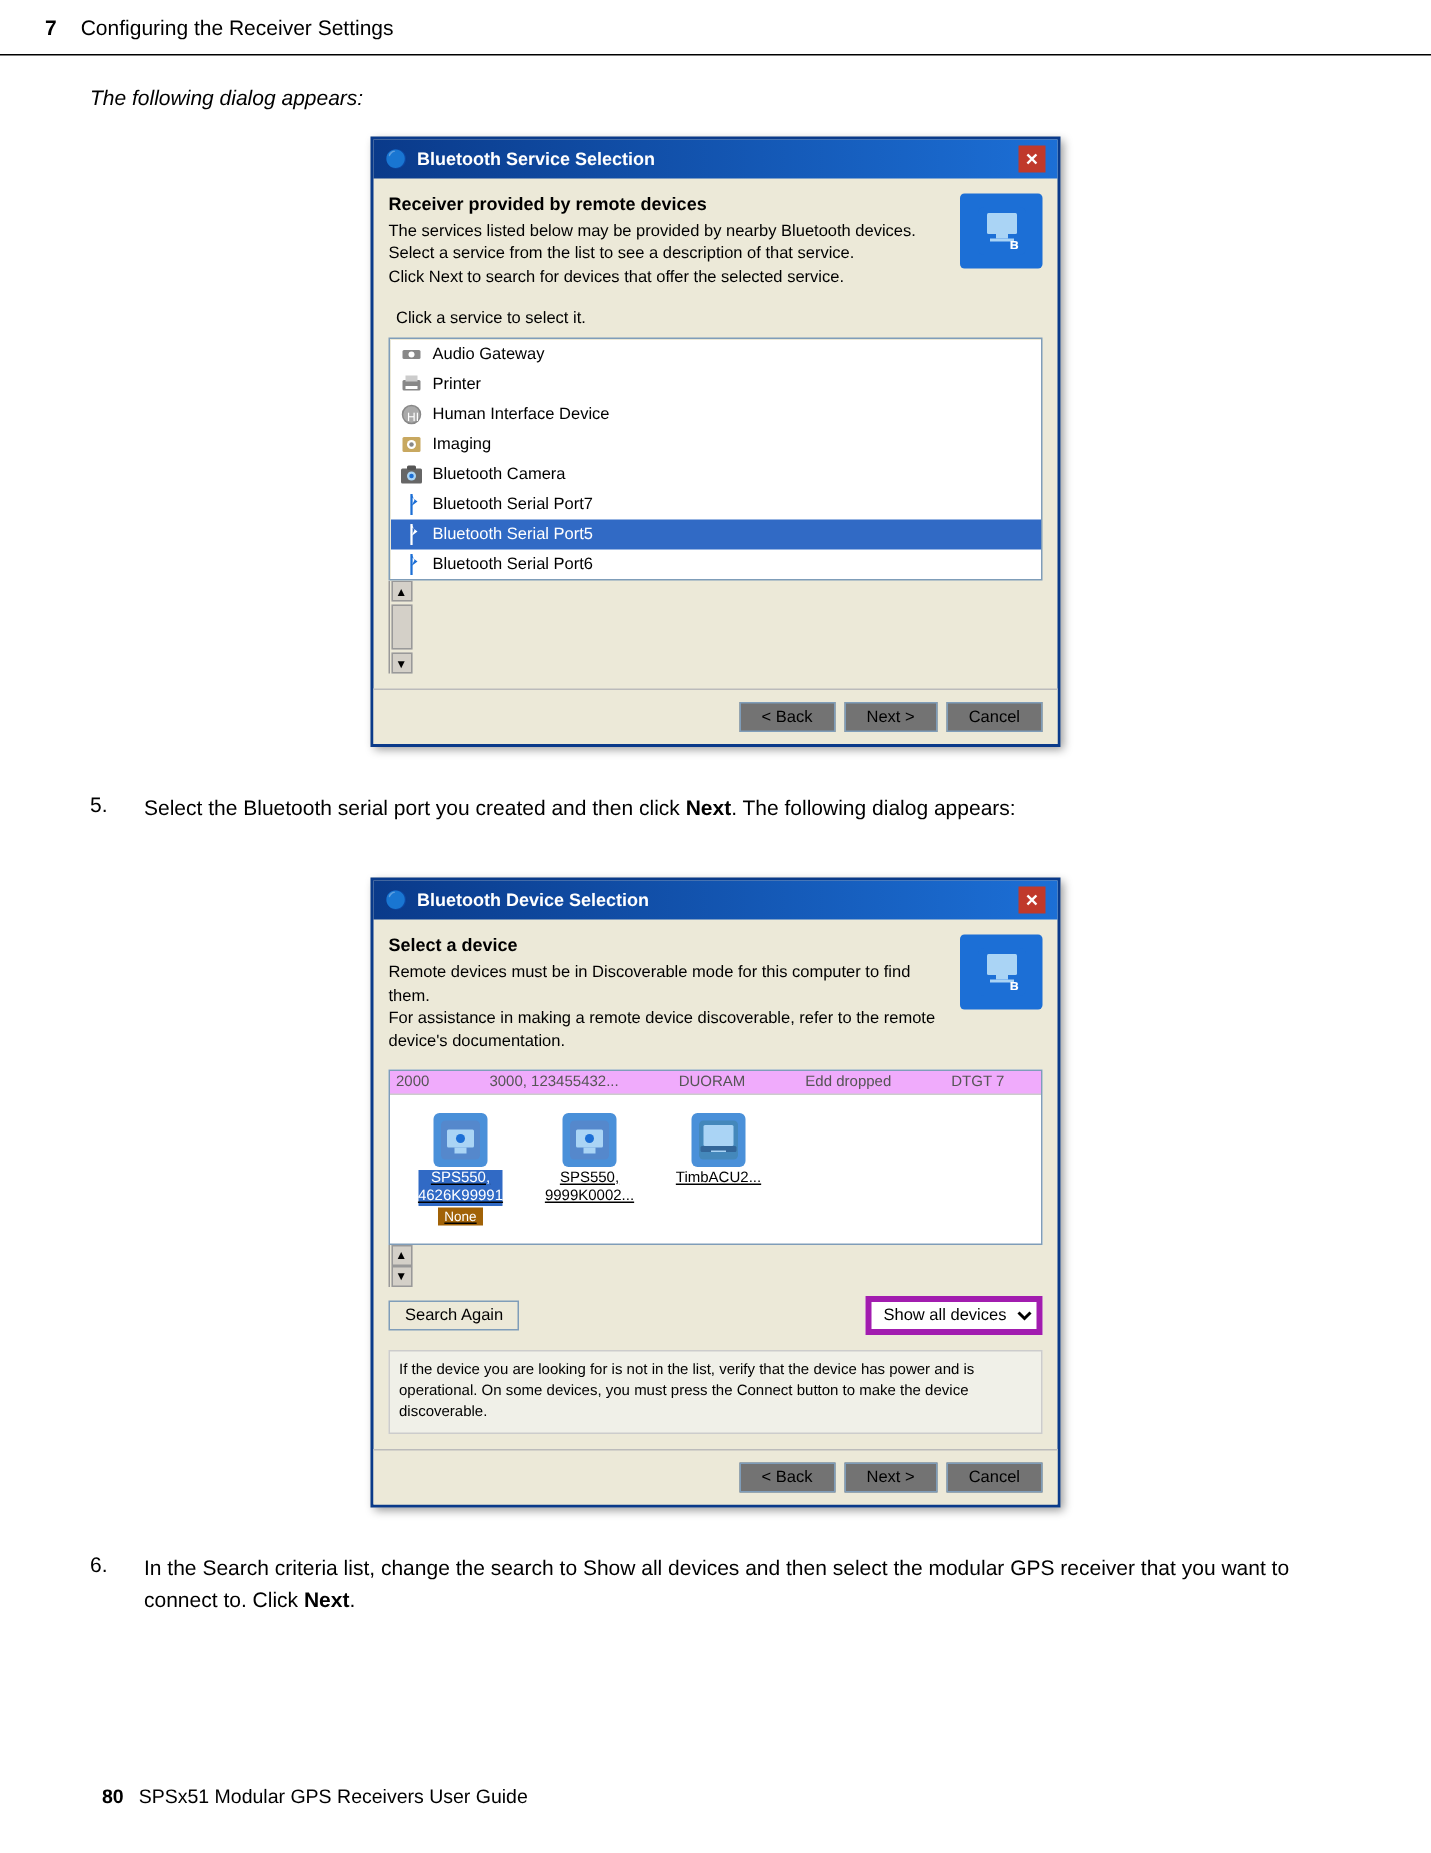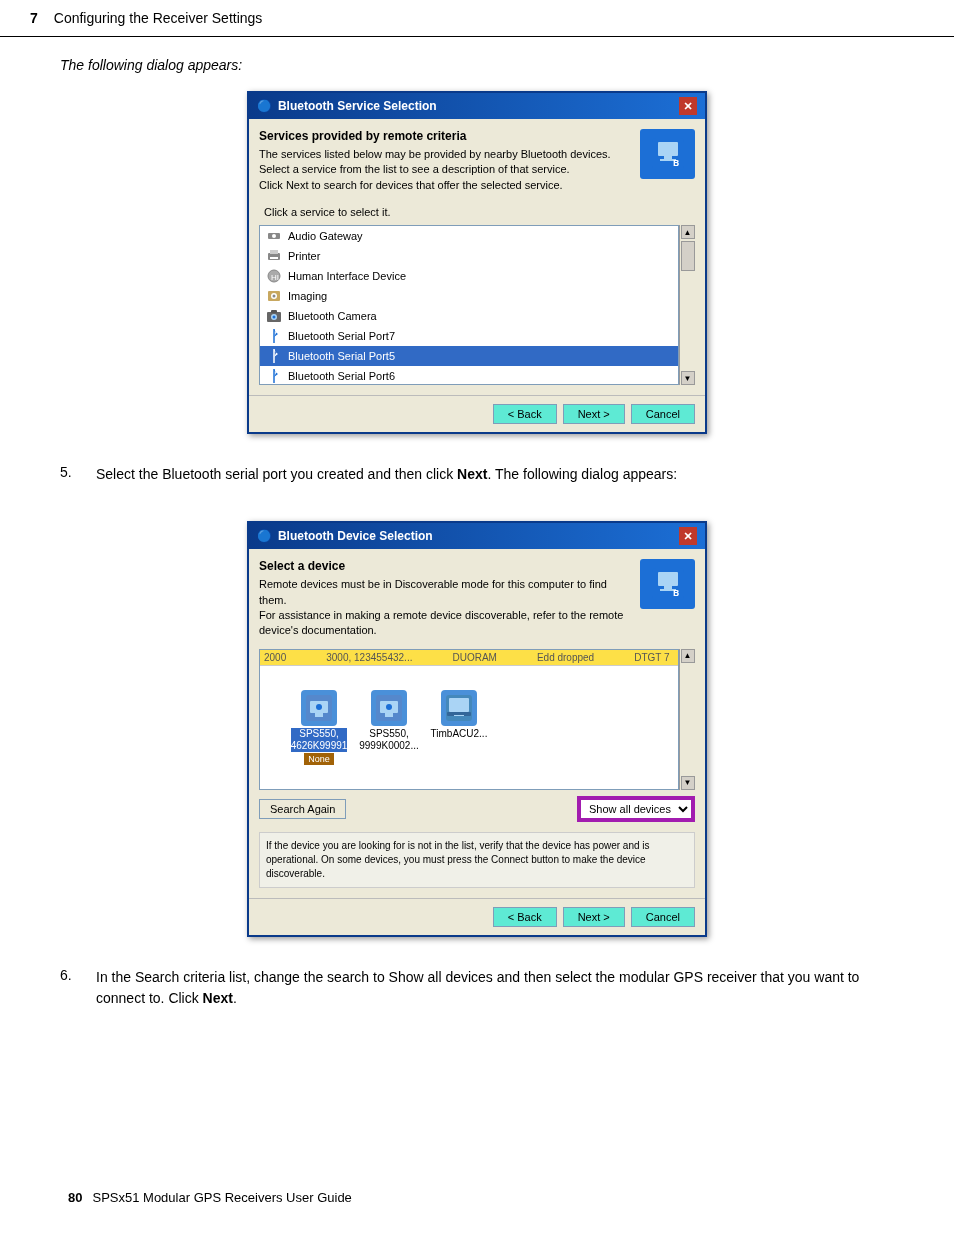--- a/index.html
+++ b/index.html
@@ -146,21 +146,21 @@
       display: flex;
       justify-content: flex-end;
       gap: 6px;
       padding: 8px 10px;
       background: #ece9d8;
       border-top: 1px solid #bbb;
     }
     .dialog-btn {
       padding: 3px 14px;
       font-size: 11px;
-      background: #5eead4;
+      background: #737373;
       border: 1px solid #7f9db9;
       cursor: pointer;
       min-width: 60px;
     }
 
     
     .step-text {
       font-size: 14px;
       margin-bottom: 18px;
       line-height: 1.5;
@@ -201,21 +201,21 @@
       font-size: 9px;
       padding: 1px 4px;
       margin-top: 1px;
     }
 
     .device-header-row {
       font-size: 10px;
       color: #555;
       border-bottom: 1px solid #ccc;
       padding: 2px 4px;
-      background: #fde047;
+      background: #f0abfc;
       display: flex;
       gap: 40px;
     }
 
     .search-controls {
       display: flex;
       align-items: center;
       gap: 7px;
       padding: 6px 0;
     }
@@ -276,20 +276,21 @@
       gap: 16px;
       margin-bottom: 18px;
     }
     .step-num {
       font-size: 14px;
       min-width: 20px;
     }
 
     .list-with-scroll {
       display: flex;
+      flex-direction: column;
     }
     .list-inner {
       flex: 1;
     }
     .page-num {
       font-weight: bold;
       font-size: 13px;
     }
     .page-label {
       font-size: 13px;
@@ -312,21 +313,21 @@
       <div class="dialog-titlebar-left">
         <span style="font-size:12px;">🔵</span>
         <span>Bluetooth Service Selection</span>
       </div>
       <button class="dialog-close-btn">✕</button>
     </div>
 
     <div class="dialog-body">
       <div class="dialog-header-section">
         <div class="dialog-header-text">
-          <div class="section-title">Services provided by remote criteria</div>
+          <div class="section-title">Receiver provided by remote devices</div>
           <div class="section-desc">
             The services listed below may be provided by nearby Bluetooth devices.<br>
             Select a service from the list to see a description of that service.<br>
             Click Next to search for devices that offer the selected service.
           </div>
         </div>
         <div class="bluetooth-icon-box">
           <svg width="36" height="36" viewBox="0 0 36 36">
             <rect x="2" y="2" width="32" height="32" rx="4" fill="#1c6fd6"></rect>
 
@@ -489,21 +490,21 @@
         <div style="flex:1; border:1px solid #7f9db9; background:#fff;">
 
           <div class="device-header-row">
             <span>2000</span>
             <span>3000, 123455432...</span>
             <span>DUORAM</span>
             <span>Edd dropped</span>
             <span>DTGT 7</span>
           </div>
 
-          <div style="display:flex; padding:24px;">
+          <div style="display:flex; gap:16px; padding:12px;text-decoration:underline;">
 
             <div class="device-item selected">
               <div class="device-icon-img">
                 <svg width="30" height="30" viewBox="0 0 30 30">
                   <rect x="2" y="2" width="26" height="26" rx="3" fill="#5588cc"></rect>
                   <rect x="6" y="8" width="18" height="12" rx="1" fill="#aad4f5"></rect>
                   <rect x="11" y="20" width="8" height="4" fill="#aad4f5"></rect>
                   <circle cx="15" cy="14" r="3" fill="#1c6fd6"></circle>
                 </svg>
               </div>

